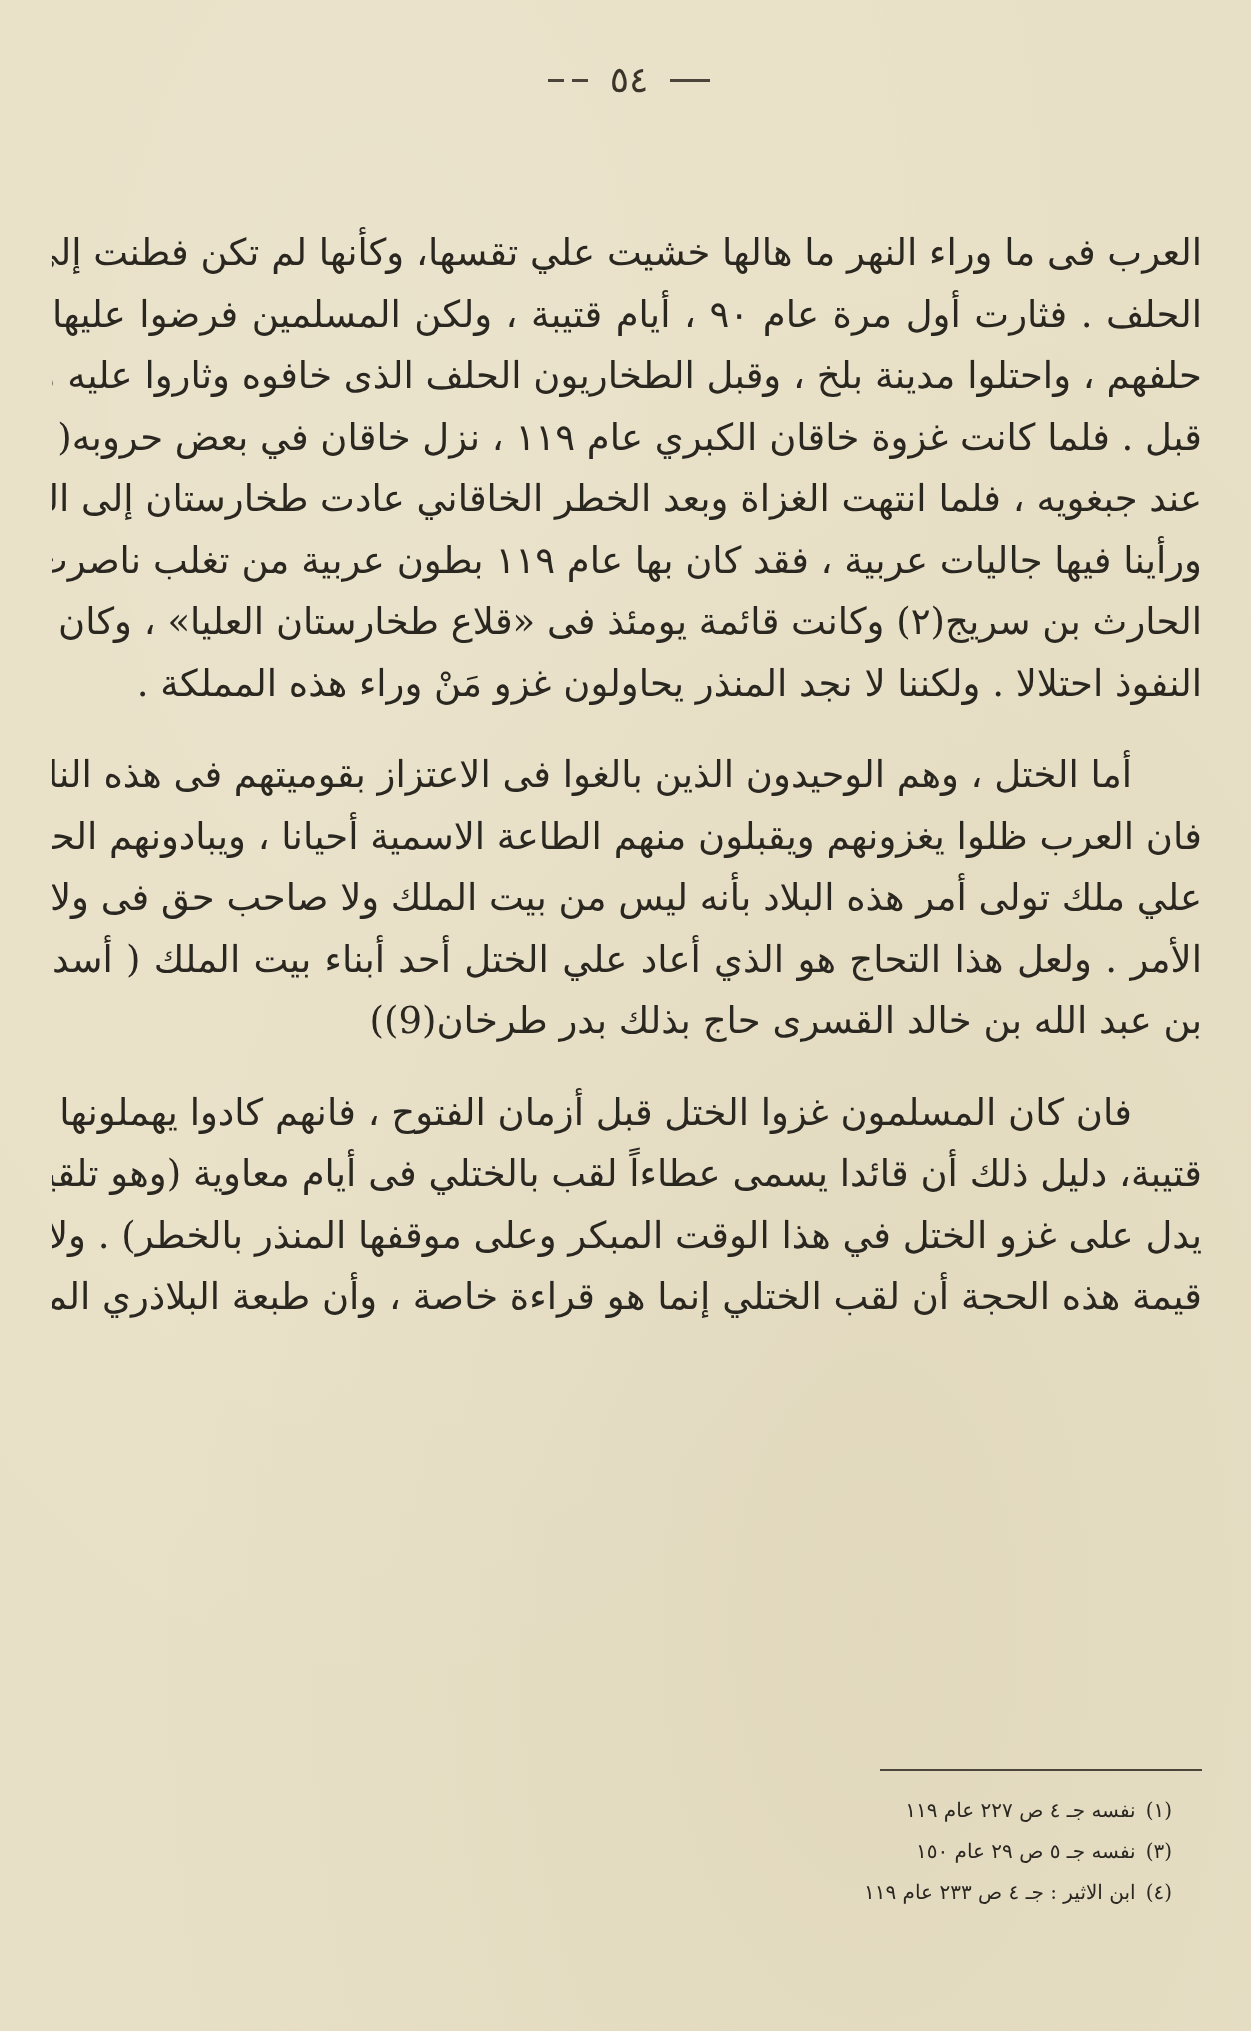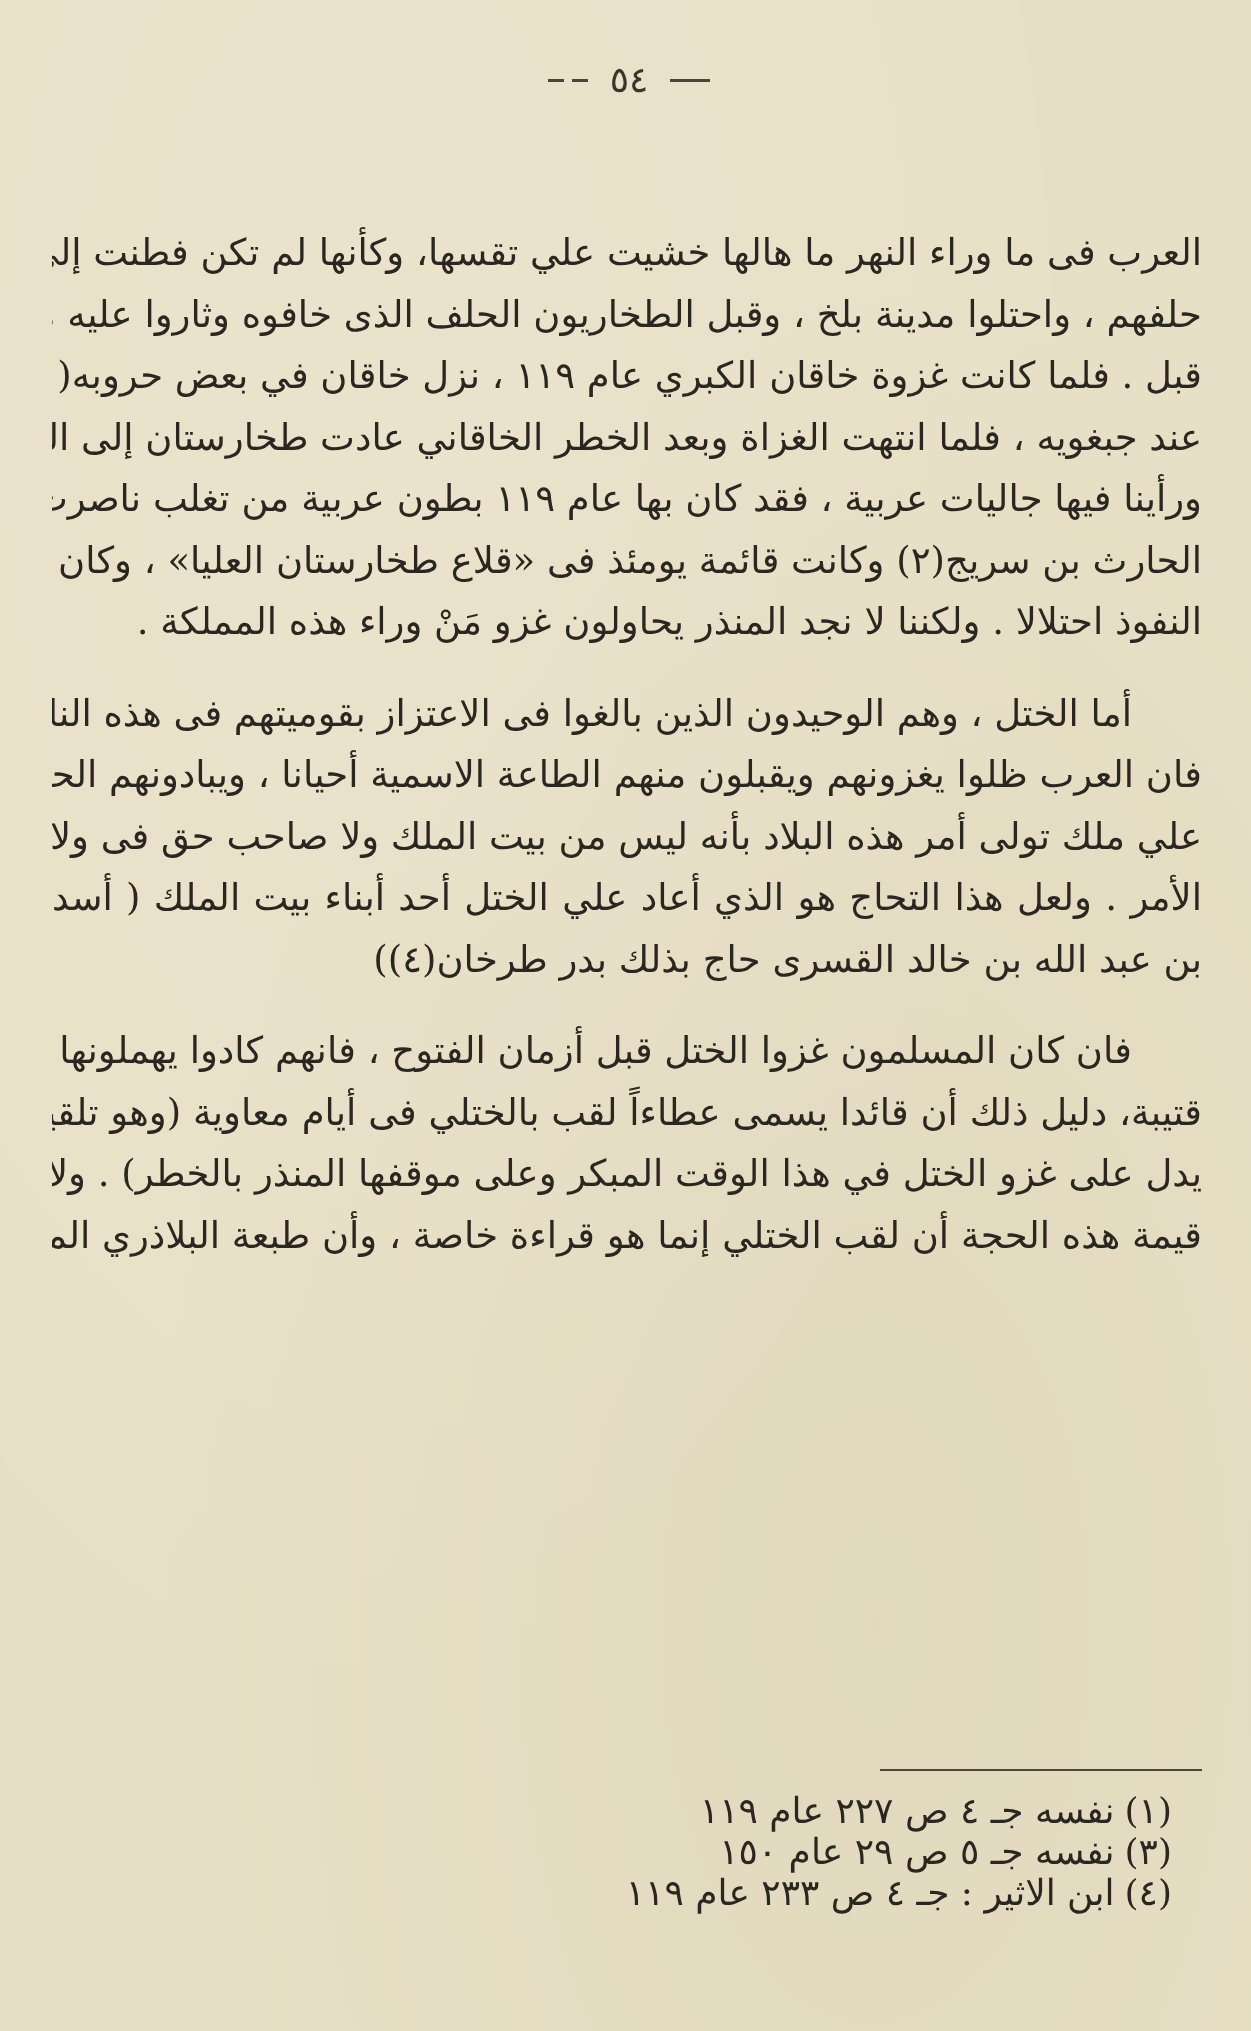--- a/index.html
+++ b/index.html
@@ -84,21 +84,21 @@
       left: 828px;
       width: 322px;
       height: 2px;
       background: #4b453a;
     }
     .footnotes {
       position: absolute;
       top: 1790px;
       right: 30px;
       direction: rtl;
-      font-size: 36px;
+      font-size: 20px;
       line-height: 41px;
       color: #2a2620;
     }
     .footnote {
       display: block;
       white-space: nowrap;
     }
     .footnote .fn-marker {
       display: inline-block;
       margin-left: 10px;
@@ -110,34 +110,35 @@
 <div class="page">
 
   <div class="page-number">
     <span class="dash short"></span><span class="dash short"></span><span class="num">٥٤</span><span class="dash long"></span>
   </div>
 
   <div class="body-text">
 
     <p class="para para-1">
       <span class="line">العرب فى ما وراء النهر ما هالها خشيت علي تقسها، وكأنها لم تكن فطنت إلى عواقب</span>
+      <span class="line">الحلف . فثارت أول مرة عام ٩٠ ، أيام قتيبة ، ولكن المسلمين فرضوا عليها</span>
       <span class="line">حلفهم ، واحتلوا مدينة بلخ ، وقبل الطخاريون الحلف الذى خافوه وثاروا عليه من</span>
       <span class="line">قبل . فلما كانت غزوة خاقان الكبري عام ١١٩ ، نزل خاقان في بعض حروبه(١)</span>
       <span class="line">عند جبغويه ، فلما انتهت الغزاة وبعد الخطر الخاقاني عادت طخارستان إلى الطاعة ،</span>
       <span class="line">ورأينا فيها جاليات عربية ، فقد كان بها عام ١١٩ بطون عربية من تغلب ناصرت</span>
       <span class="line">الحارث بن سريج(٢) وكانت قائمة يومئذ فى «قلاع طخارستان العليا» ، وكان بها</span>
       <span class="line last">النفوذ احتلالا . ولكننا لا نجد المنذر يحاولون غزو مَنْ وراء هذه المملكة .</span>
     </p>
 
     <p class="para para-2">
       <span class="line indent">أما الختل ، وهم الوحيدون الذين بالغوا فى الاعتزاز بقوميتهم فى هذه الناحية،</span>
       <span class="line">فان العرب ظلوا يغزونهم ويقبلون منهم الطاعة الاسمية أحيانا ، ويبادونهم الحرب</span>
       <span class="line">علي ملك تولى أمر هذه البلاد بأنه ليس من بيت الملك ولا صاحب حق فى ولاية</span>
       <span class="line">الأمر . ولعل هذا التحاج هو الذي أعاد علي الختل أحد أبناء بيت الملك ( أسد</span>
-      <span class="line last">بن عبد الله بن خالد القسرى حاج بذلك بدر طرخان(٤))</span>
+      <span class="line last">بن عبد الله بن خالد القسرى حاج بذلك بدر طرخان(9))</span>
     </p>
 
     <p class="para para-3">
       <span class="line indent">فان كان المسلمون غزوا الختل قبل أزمان الفتوح ، فانهم كادوا يهملونها أيام</span>
       <span class="line">قتيبة، دليل ذلك أن قائدا يسمى عطاءاً لقب بالختلي فى أيام معاوية (وهو تلقيب</span>
       <span class="line">يدل على غزو الختل في هذا الوقت المبكر وعلى موقفها المنذر بالخطر) . ولا يضع من</span>
       <span class="line">قيمة هذه الحجة أن لقب الختلي إنما هو قراءة خاصة ، وأن طبعة البلاذري المصرية</span>
     </p>
 
   </div>

